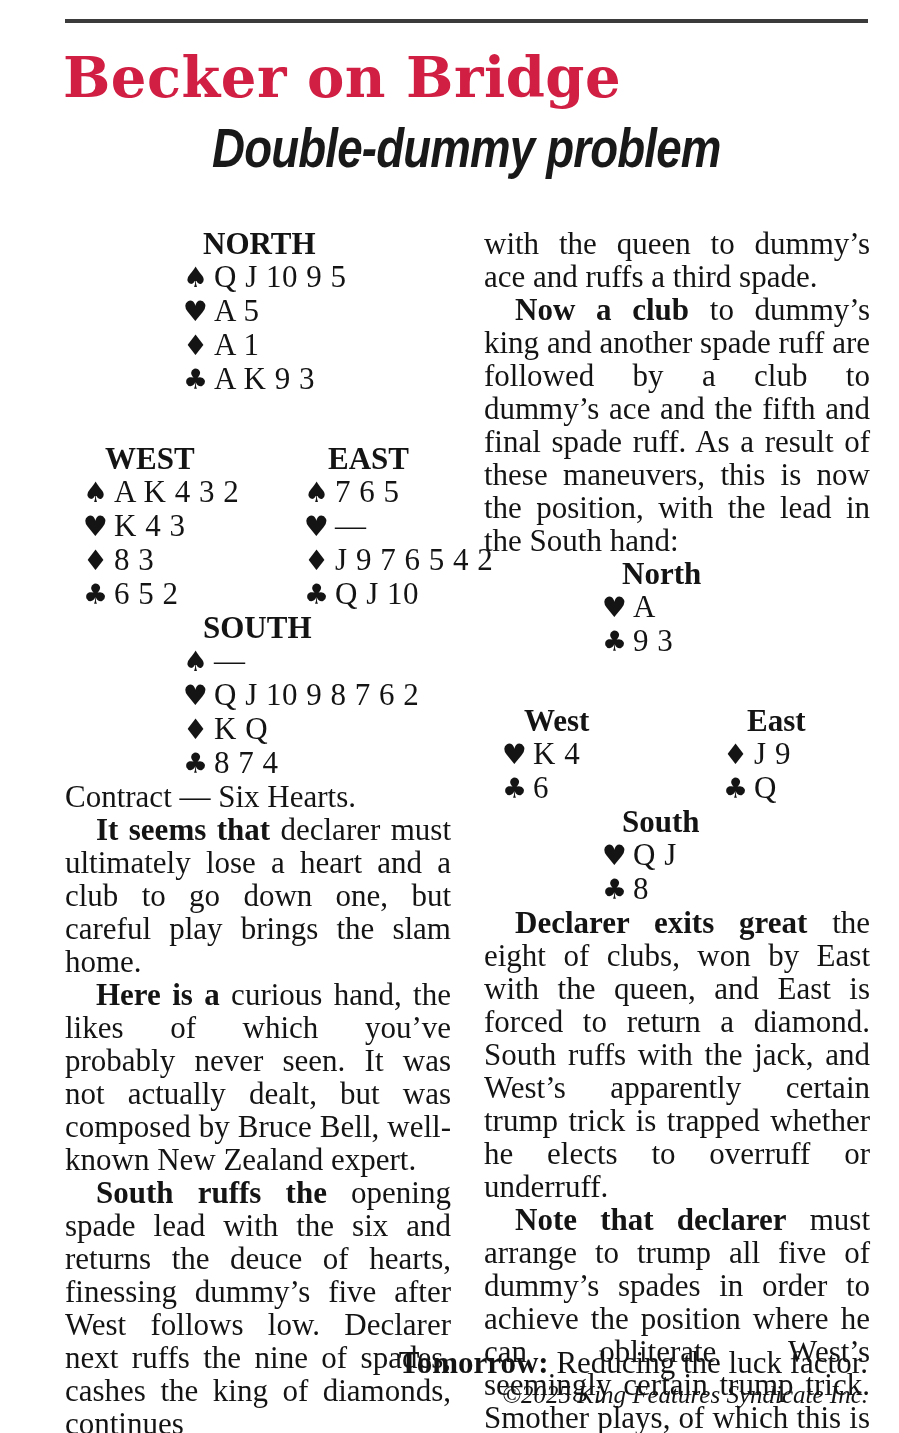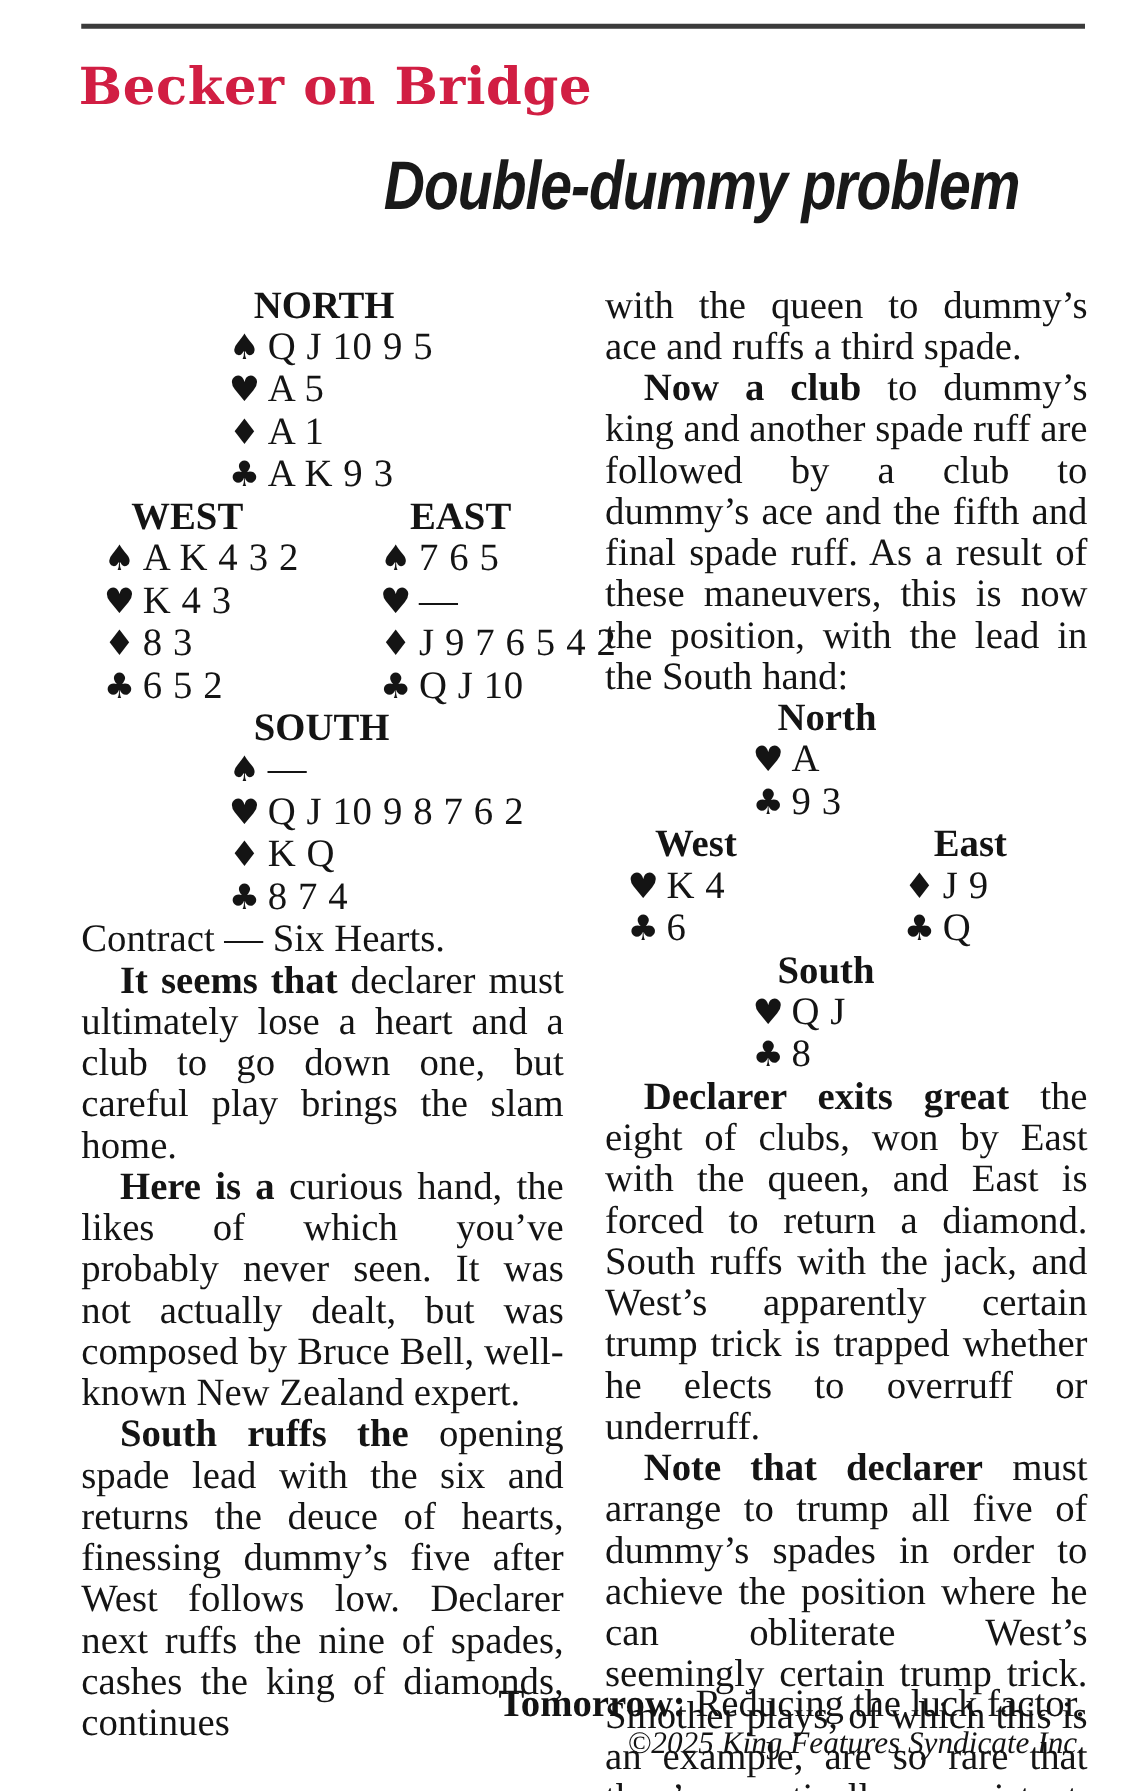--- a/index.html
+++ b/index.html
@@ -20,32 +20,32 @@
     height: 4px;
     background: #3b3b3b;
   }
   .masthead {
     position: absolute;
     left: 63px;
     top: 49px;
     margin: 0;
     font-family: "DejaVu Serif", serif;
     font-weight: bold;
-    font-size: 41px;
+    font-size: 56px;
     line-height: 1;
     color: #d11e43;
     letter-spacing: 0.5px;
     white-space: nowrap;
   }
   .headline-wrap {
     position: absolute;
     left: 65px;
     top: 121px;
     width: 803px;
-    text-align: right;
+    text-align: center;
   }
   .headline {
     display: inline-block;
     margin: 0;
     font-family: "Liberation Sans", sans-serif;
     font-weight: bold;
     font-style: italic;
     font-size: 55px;
     line-height: 1;
     color: #191919;
@@ -68,21 +68,21 @@
   .col p { margin: 0; text-indent: 31px; }
   .col p.noindent { text-indent: 0; }
   .lead { font-weight: bold; }
   
   .diagram { text-align: left; }
   .hand-row { white-space: nowrap; }
   .ns-block { padding-left: 118px; }
   .ns-block .hand-label { margin-left: 20px; }
   .hand-label { font-weight: bold; }
   .we-pair { position: relative; }
-  .west-block { padding-left: 18px; }
+  .west-block { padding-left: 18px; margin-top: 46px; }
   .west-block .hand-label { margin-left: 22px; }
   .east-block { position: absolute; left: 239px; top: 0; }
   .east-block .hand-label { margin-left: 24px; }
   .suit {
     font-family: "DejaVu Sans", sans-serif;
     font-size: 28px;
     margin-right: 6px;
   }
   .cards { letter-spacing: 0.5px; }
   .footer {

